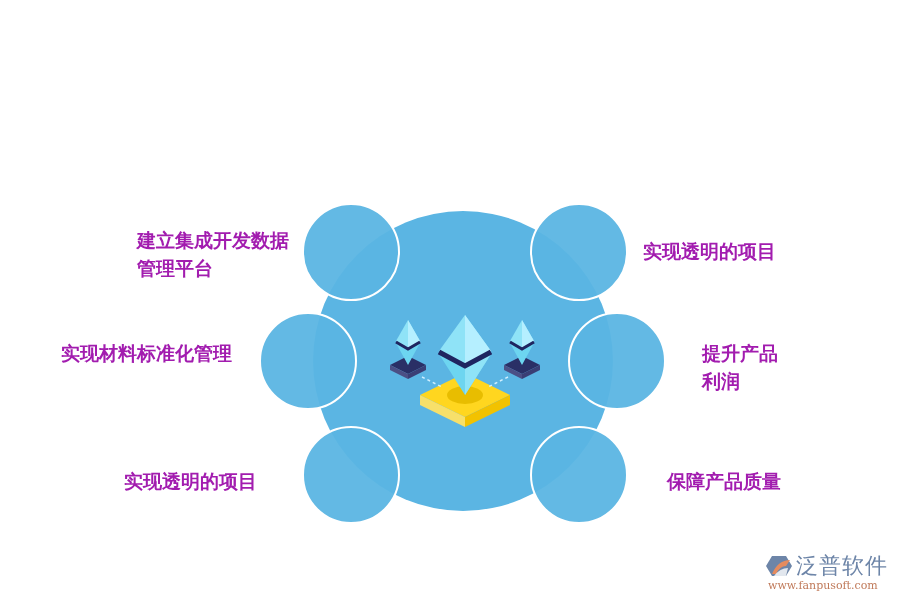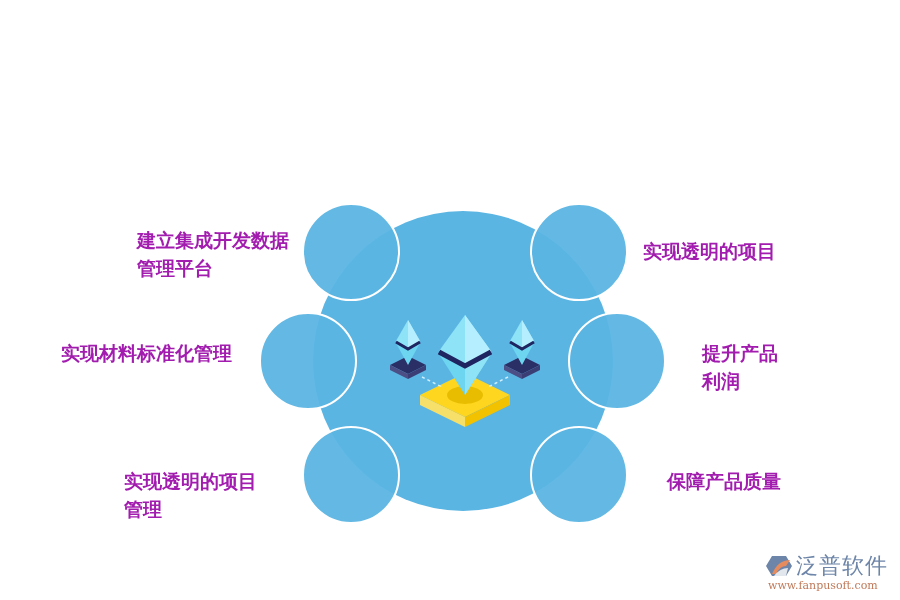--- a/index.html
+++ b/index.html
@@ -63,21 +63,20 @@
 
   <div class="label" style="left:137px;top:226px;">
     <div>建立集成开发数据</div>
     <div>管理平台</div>
   </div>
   <div class="label" style="left:61px;top:339px;">
     <div>实现材料标准化管理</div>
   </div>
   <div class="label" style="left:124px;top:467px;">
     <div>实现透明的项目</div>
-    <div>管理</div>
   </div>
   <div class="label" style="left:643px;top:237px;">
     <div>实现透明的项目</div>
   </div>
   <div class="label" style="left:682px;top:339px;margin-left:20px;">
     <div>提升产品</div>
     <div>利润</div>
   </div>
   <div class="label" style="left:643px;top:467px;margin-left:24px;">
     <div>保障产品质量</div>

